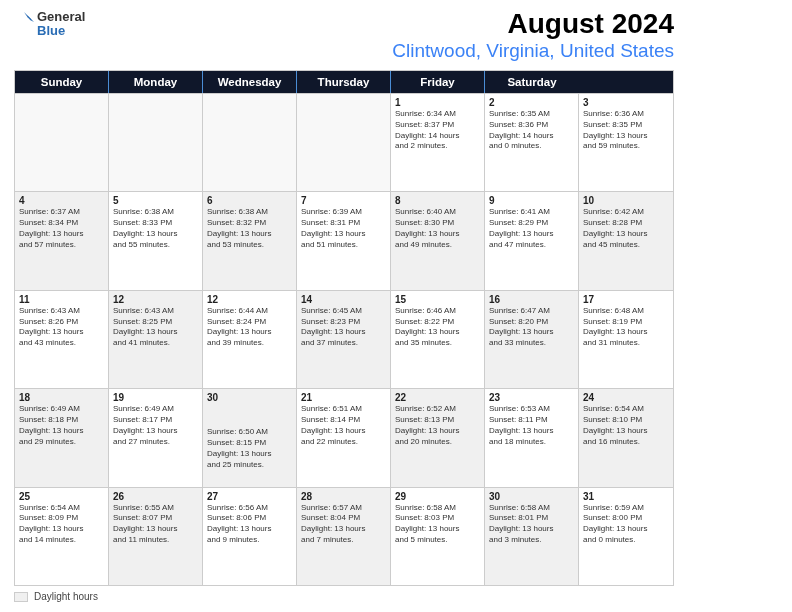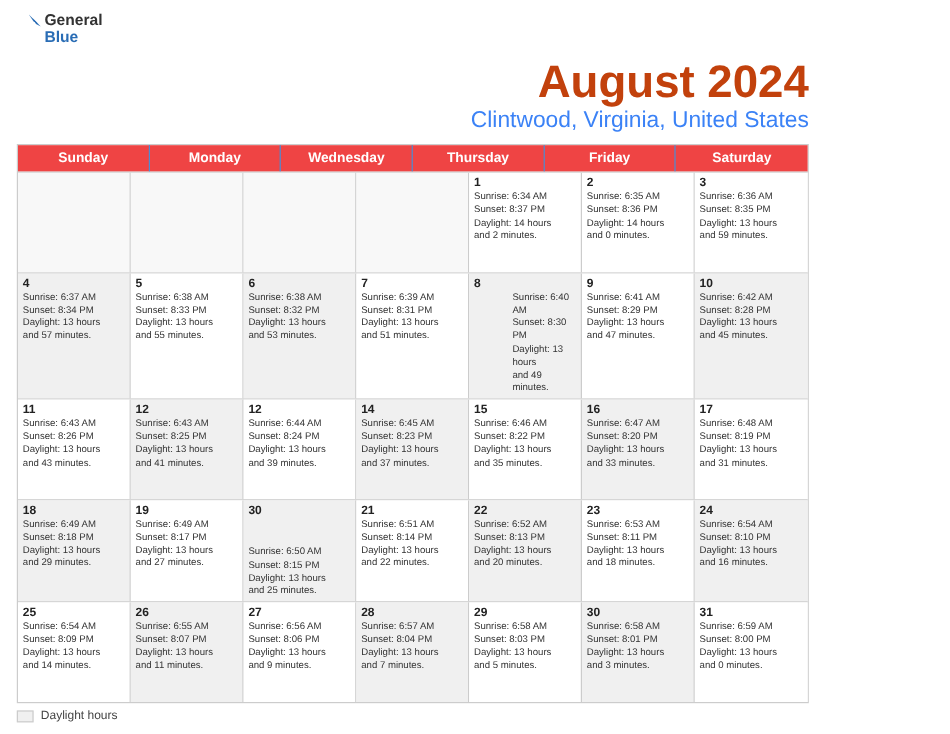--- a/index.html
+++ b/index.html
@@ -34,41 +34,40 @@
       font-size: 13px;
       font-weight: bold;
       line-height: 1.1;
     }
     .logo-general { color: #333; }
     .logo-blue { color: #2a6db5; }
     .title-block {
       text-align: right;
     }
     .title-month {
-      font-size: 38px;
+      font-size: 28px;
       font-weight: bold;
-      color: #c2410c;
+      color: #000000;
       line-height: 1;
-      margin-top: 40px;
     }
     .title-location {
       font-size: 19px;
       color: #3b82f6;
       margin-top: 2px;
     }
     .calendar {
       flex: 1;
       display: flex;
       flex-direction: column;
       border: 1px solid #ccc;
     }
     .cal-header {
       display: grid;
-      grid-template-columns: repeat(6, 1fr);
-      background: #ef4444;
+      grid-template-columns: repeat(7, 1fr);
+      background: #0f172a;
     }
     .cal-header-cell {
       color: #fff;
       font-size: 11.5px;
       font-weight: bold;
       padding: 5px 4px;
       text-align: center;
       border-right: 1px solid #4a8dd5;
     }
     .cal-header-cell:last-child { border-right: none; }
@@ -208,21 +207,21 @@
           </div>
           <div class="cal-cell">
             <span class="day-num">7</span>
             <div class="cell-text" style="white-space: pre-line;">Sunrise: 6:39 AM
 Sunset: 8:31 PM
 Daylight: 13 hours
 and 51 minutes.</div>
           </div>
           <div class="cal-cell shaded">
             <span class="day-num">8</span>
-            <div class="cell-text" style="white-space: pre-line; margin-left: 32px;">Sunrise: 6:40 AM
+            <div class="cell-text" style="white-space: pre-line;">Sunrise: 6:40 AM
 Sunset: 8:30 PM
 Daylight: 13 hours
 and 49 minutes.</div>
           </div>
           <div class="cal-cell">
             <span class="day-num">9</span>
             <div class="cell-text" style="white-space: pre-line;">Sunrise: 6:41 AM
 Sunset: 8:29 PM
 Daylight: 13 hours
 and 47 minutes.</div>

